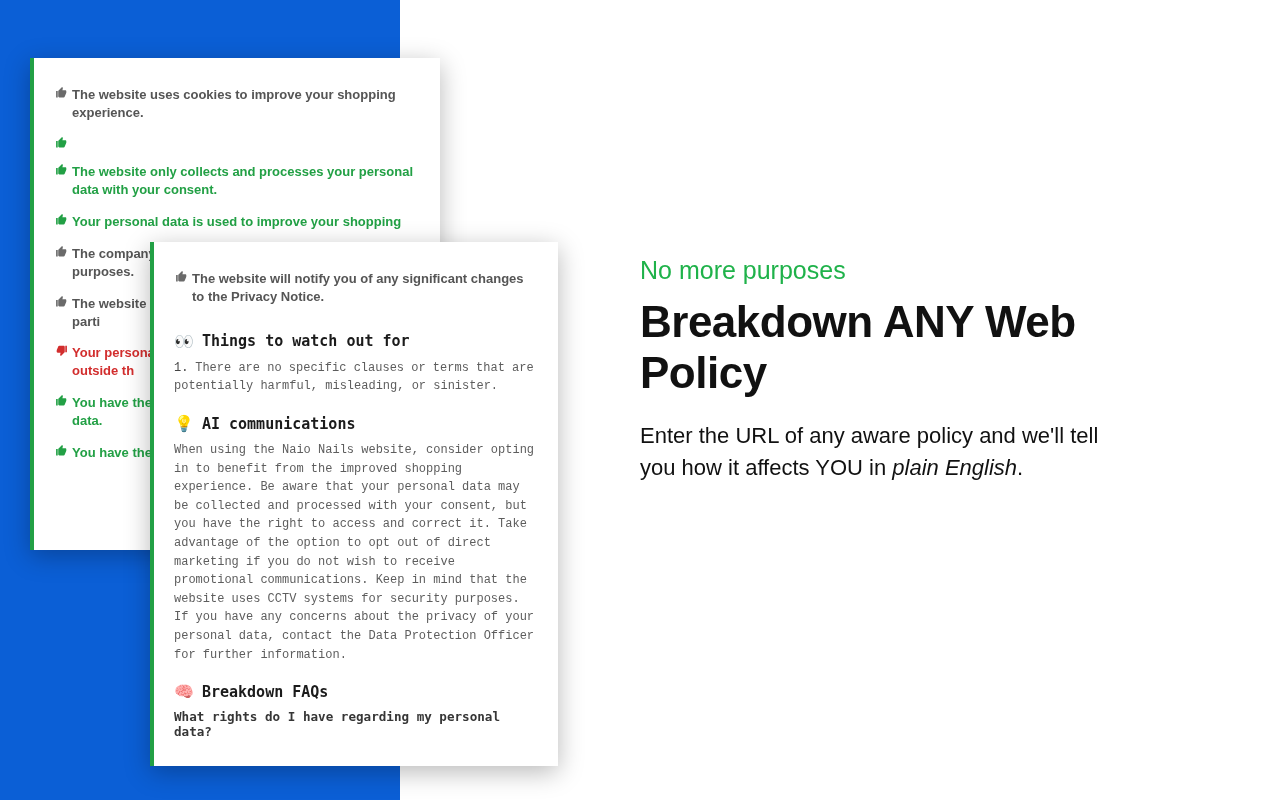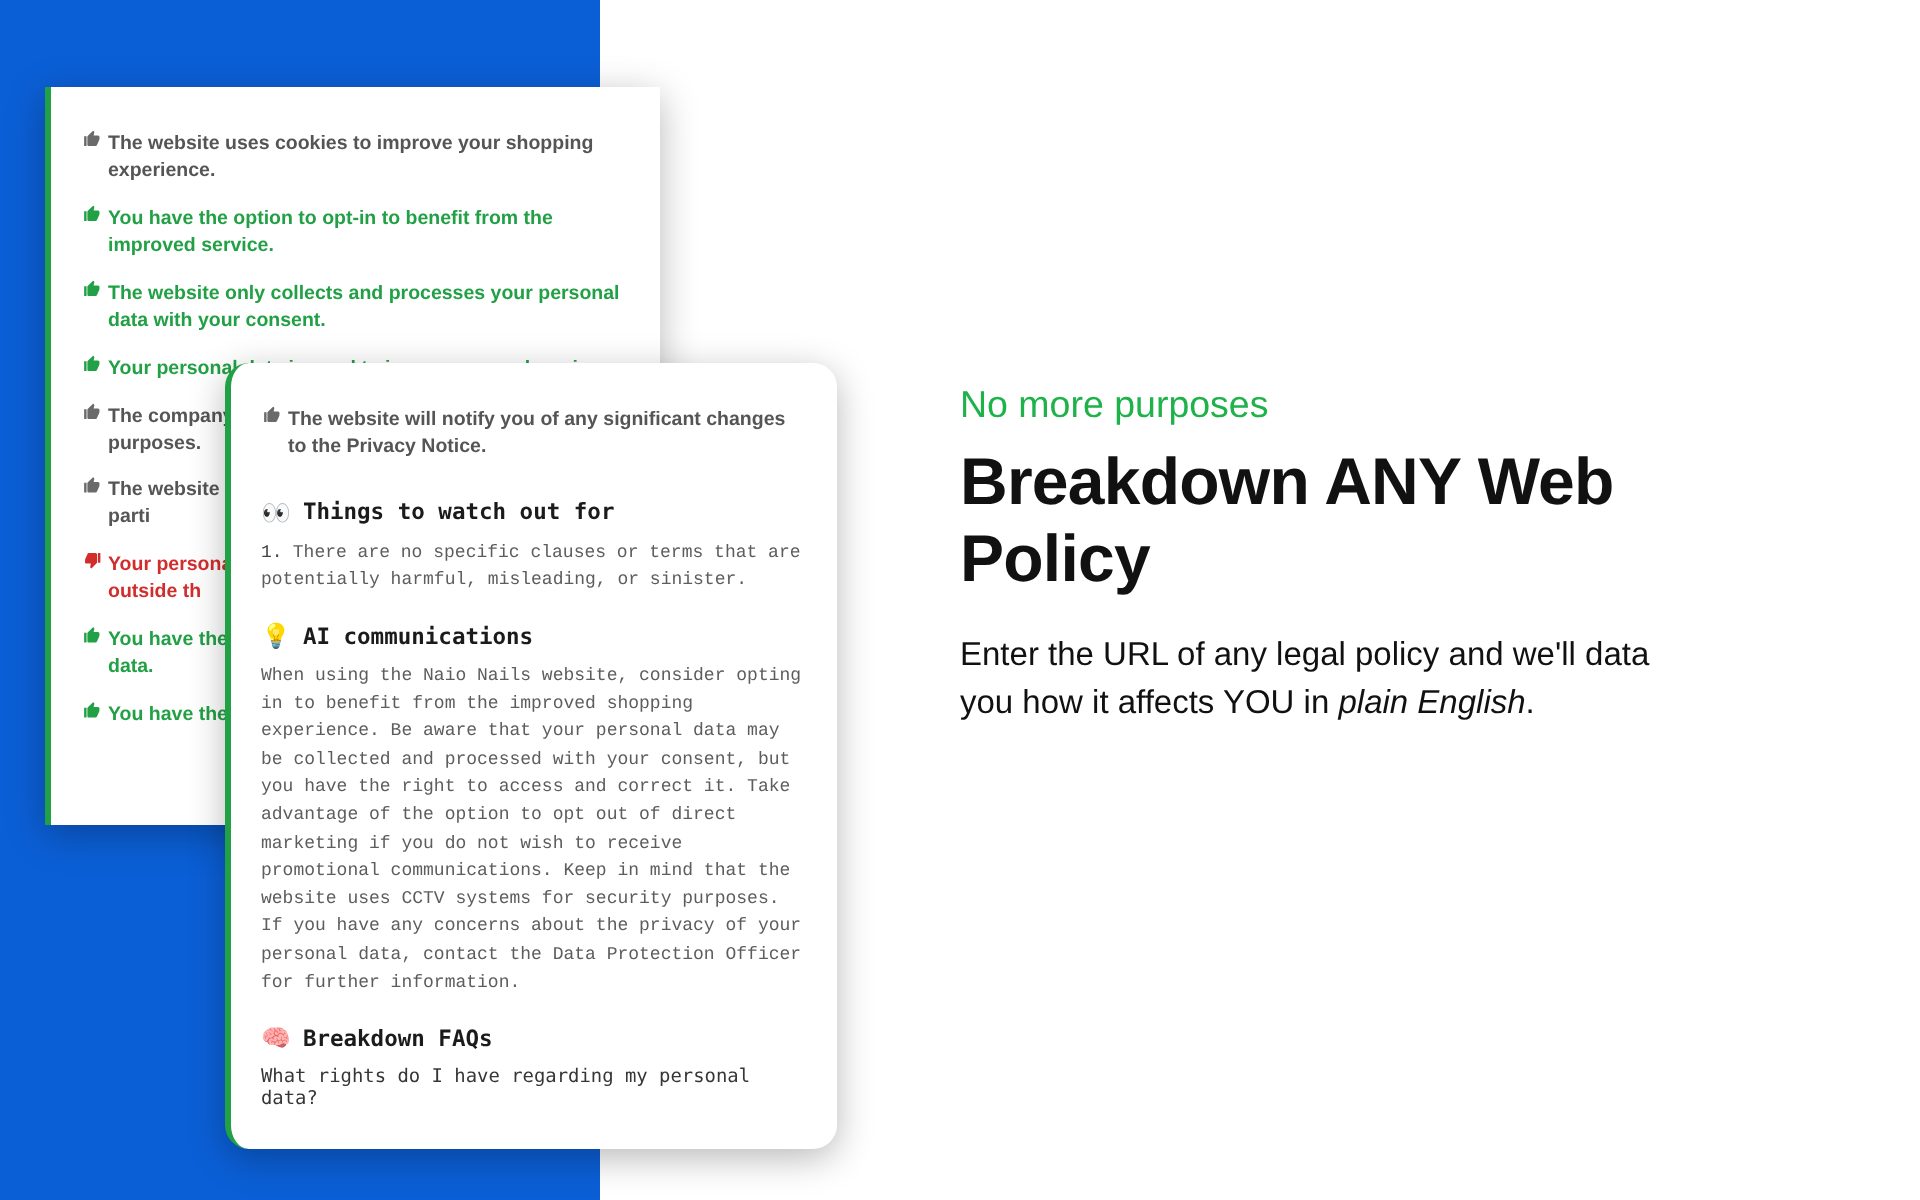--- a/index.html
+++ b/index.html
@@ -3,40 +3,40 @@
 <meta charset="utf-8">
 <style>
   * { margin: 0; padding: 0; box-sizing: border-box; }
   html, body { width: 1280px; height: 800px; font-family: -apple-system, "Segoe UI", Arial, sans-serif; background: #fff; overflow: hidden; }
   .stage { position: relative; width: 1280px; height: 800px; }
   .blue-band { position: absolute; left: 0; top: 0; width: 400px; height: 800px; background: #0b5fd6; }
   
   .card { position: absolute; background: #fff; border-left: 4px solid #22a045;
           box-shadow: 0 6px 24px rgba(0,0,0,.28); padding: 22px 20px 18px 20px; }
   .card-back { left: 30px; top: 58px; width: 410px; height: 492px; z-index: 10; overflow: hidden; }
-  .card-front { left: 150px; top: 242px; width: 408px; height: 524px; z-index: 20; overflow: hidden; border-radius: 16px; }
+  .card-front { left: 150px; top: 242px; width: 408px; height: 524px; z-index: 20; overflow: hidden; }
   .card h2.policy-title { font-family: "SFMono-Regular", Consolas, "Liberation Mono", Menlo, monospace;
                           font-size: 17px; font-weight: 700; color: #1b1b1b; margin-bottom: 14px; }
   .item { display: flex; gap: 4px; padding: 6px 0 8px 0; font-size: 13px; line-height: 1.38; }
   .item .bullet-icon { flex: 0 0 14px; display: flex; justify-content: center; align-items: flex-start; }
   .item .txt { flex: 1; font-weight: 600; }
   .item.green .txt { color: #22a045; }
   .item.gray  .txt { color: #555; }
   .item.red   .txt { color: #d22d2d; }
   .thumb-up, .thumb-down { width: 13px; height: 13px; display: inline-block; }
   .thumb-up svg path { fill: #22a045; }
   .thumb-down svg path { fill: #d22d2d; }
   .thumb-up.gray svg path { fill: #6a6a6a; }
   .section-head { display: flex; align-items: center; gap: 8px; margin-top: 18px; margin-bottom: 8px;
                   font-family: "SFMono-Regular", Consolas, monospace; font-size: 15px; font-weight: 700; color: #1b1b1b; }
   .section-head .emoji { font-size: 16px; }
   .mono-body { font-family: "SFMono-Regular", Consolas, "Liberation Mono", Menlo, monospace;
                font-size: 12px; line-height: 1.55; color: #5d5d5d; }
   .mono-body .num { display: inline-block; width: 14px; color: #444; }
-  .faq-q { font-family: "SFMono-Regular", Consolas, monospace; font-weight: 400; font-size: 12.6px; color: #363636; margin-bottom: 2px; }
+  .faq-q { font-family: "SFMono-Regular", Consolas, monospace; font-weight: 700; font-size: 12.6px; color: #363636; margin-bottom: 2px; }
   
   .hero { position: absolute; left: 640px; top: 256px; width: 540px; }
   .eyebrow { font-family: -apple-system, Arial, sans-serif; color: #1fb24a; font-size: 25px; margin-bottom: 12px; font-weight: 400; }
   .headline { font-family: Liberation Sans, sans-serif;
               font-size: 44px; font-weight: 700; line-height: 1.15; color: #111; margin-bottom: 22px; letter-spacing: -0.5px; }
   .sub { font-family: -apple-system, Arial, sans-serif; font-size: 22px; line-height: 1.45; color: #111; max-width: 470px; }
   .sub .emph { font-style: italic; font-weight: 400; }
 </style>
 </head>
 <body>
@@ -53,21 +53,20 @@
               </svg></span>
           </span>
           <span class="txt">The website uses cookies to improve your shopping experience.</span>
         </div>
         <div class="item green">
           <span class="bullet-icon">
             <span class="thumb-up"><svg viewBox="0 0 24 24" width="13" height="13">
                 <path d="M2 21h3V9H2v12zm19-11c0-1.1-.9-2-2-2h-5.3l.8-3.8.03-.32c0-.41-.17-.79-.44-1.06L13 2 6.6 8.4C6.22 8.78 6 9.3 6 9.83V19c0 1.1.9 2 2 2h8c.83 0 1.54-.5 1.84-1.22l2.87-6.7c.09-.23.14-.47.14-.73V10z"></path>
               </svg></span>
           </span>
-          <span class="txt">You have the option to opt-in to benefit from the improved service.</span>
         </div>
         <div class="item green">
           <span class="bullet-icon">
             <span class="thumb-up"><svg viewBox="0 0 24 24" width="13" height="13">
                 <path d="M2 21h3V9H2v12zm19-11c0-1.1-.9-2-2-2h-5.3l.8-3.8.03-.32c0-.41-.17-.79-.44-1.06L13 2 6.6 8.4C6.22 8.78 6 9.3 6 9.83V19c0 1.1.9 2 2 2h8c.83 0 1.54-.5 1.84-1.22l2.87-6.7c.09-.23.14-.47.14-.73V10z"></path>
               </svg></span>
           </span>
           <span class="txt">The website only collects and processes your personal data with your consent.</span>
         </div>
         <div class="item green">
@@ -151,16 +150,16 @@
       <span>Breakdown FAQs</span>
     </div>
     <div class="faq-q">What rights do I have regarding my personal data?</div>
 
   </div>
 
   <div class="hero">
     <div class="eyebrow">No more purposes</div>
     <div class="headline">Breakdown ANY Web Policy</div>
     <div class="sub">
-      <span>Enter the URL of any legal policy and we'll data you how it affects YOU in </span><span class="emph">plain English</span><span>.</span>
+      <span>Enter the URL of any aware policy and we'll tell you how it affects YOU in </span><span class="emph">plain English</span><span>.</span>
     </div>
   </div>
 </div>
 
 </body></html>

